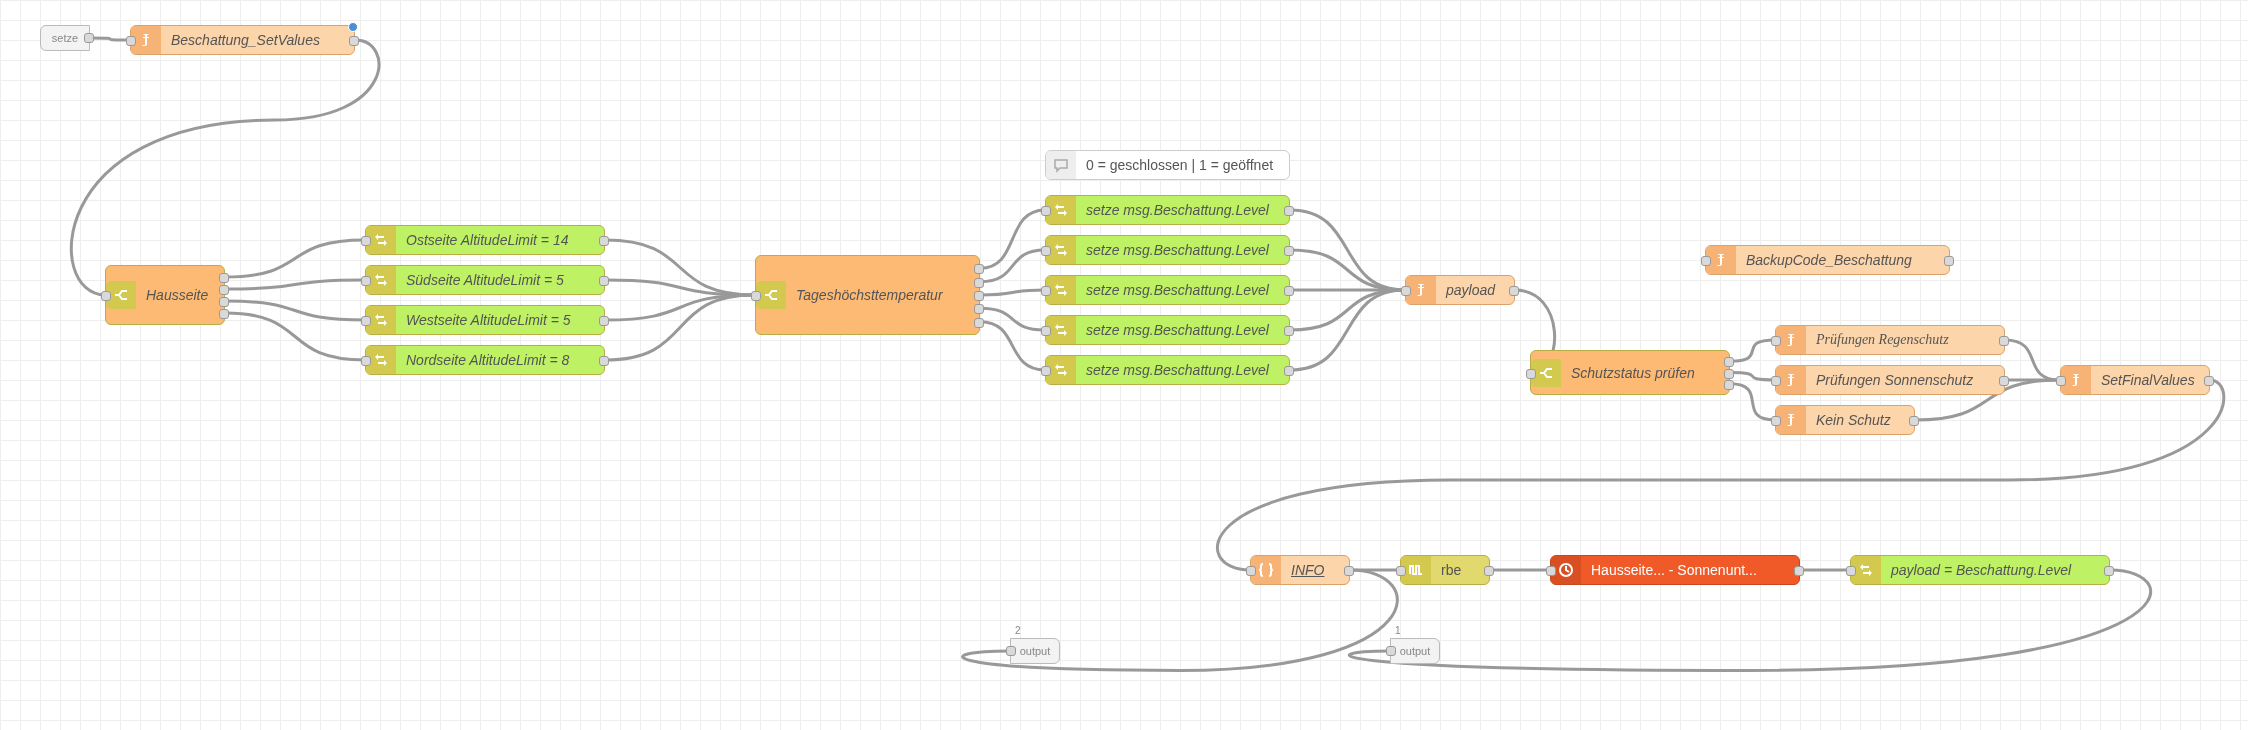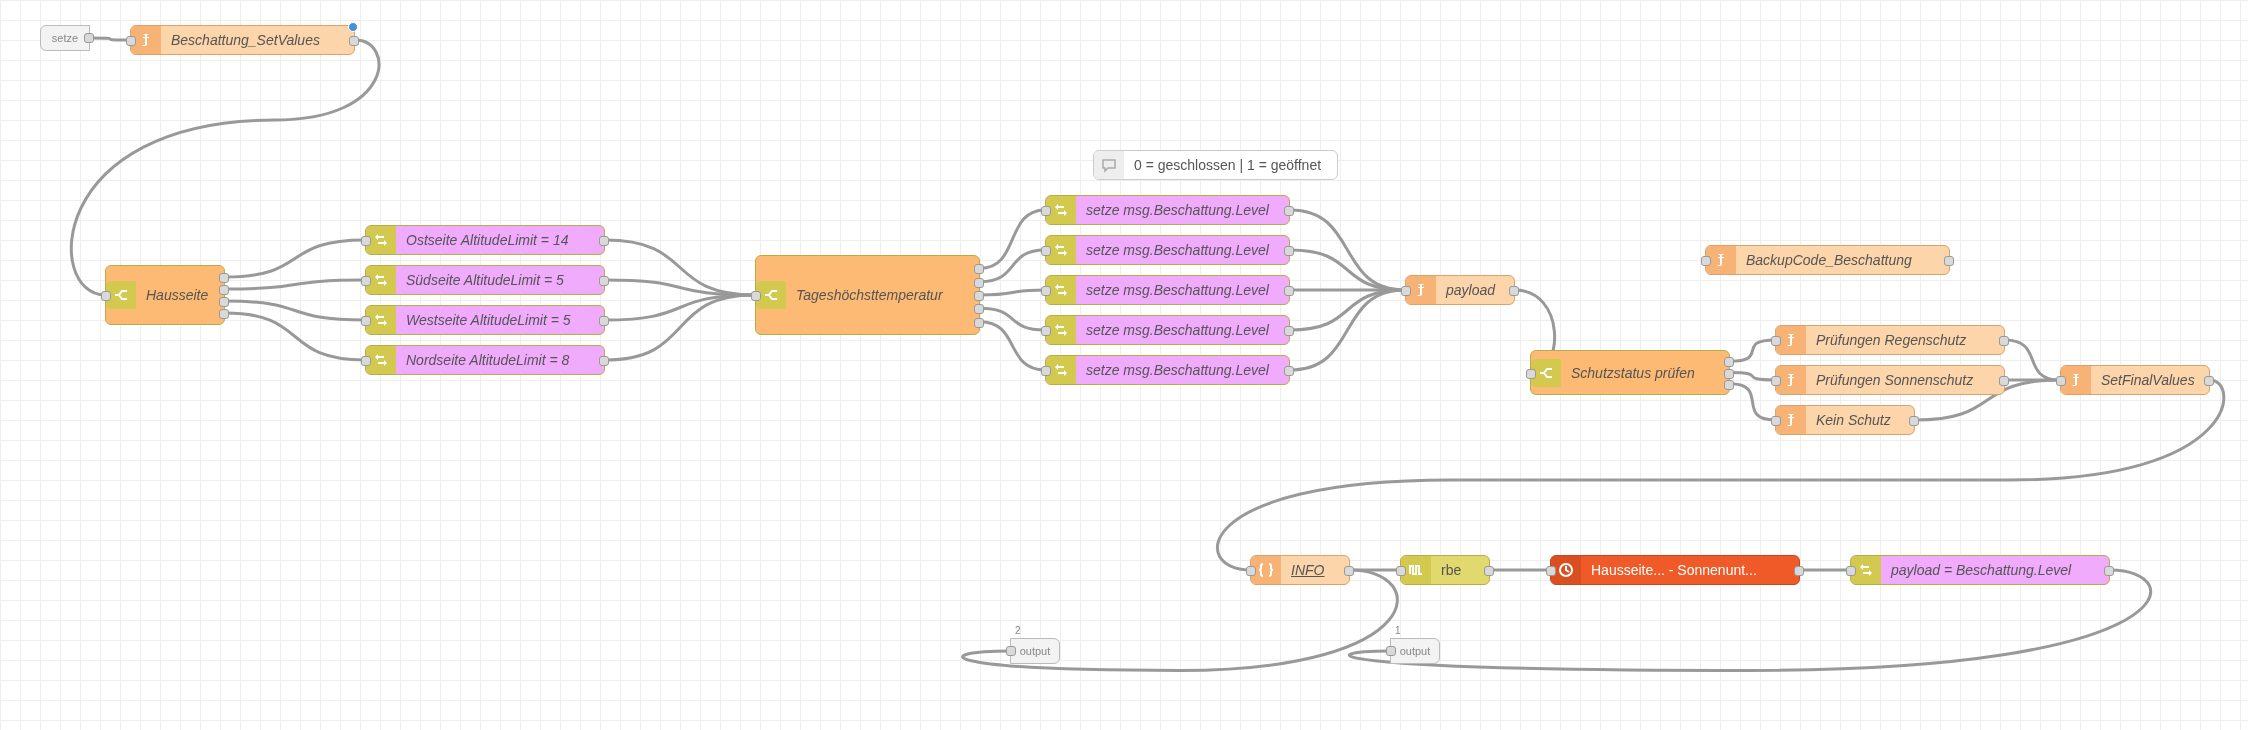--- a/index.html
+++ b/index.html
@@ -11,21 +11,21 @@
 .node .icon svg{width:16px;height:16px}
 .node .label{padding:0 10px;white-space:nowrap;overflow:hidden;text-overflow:ellipsis;flex:1;font-size:14px}
 .node.italic .label{font-style:italic}
 .node .port{position:absolute;width:10px;height:10px;background:#d9d9d9;border:1px solid #999;border-radius:3px;box-sizing:border-box}
 .node .port.in{left:-5px}
 .node .port.out{right:-5px}
 
 
 .p-func{background:#fdd5ab;border-color:#d9a26a}
 .p-func .icon{background:#f7b275}
-.p-change{background:#f0abfc;border-color:#b8ae45}
+.p-change{background:#bef264;border-color:#b8ae45}
 .p-change .icon{background:#d4c94f}
 .p-switch{background:#fdba74;border-color:#b8ae45}
 .p-switch .icon{background:#d4c94f}
 .p-rbe{background:#e2d96e;border-color:#b8ae45}
 .p-rbe .icon{background:#d4c94f}
 .p-tmpl{background:#fdd5ab;border-color:#d9a26a}
 .p-tmpl .icon{background:#f7b275}
 .p-time{background:#ef5a28;border-color:#c6481e;color:#fff}
 .p-time .icon{background:#d94f22}
 .p-comment{background:#fff;border-color:#ccc}
@@ -88,21 +88,21 @@
 <div class="subio right" style="left: 1010px; top: 638px;">
     <span style="padding:0 8px">output</span>
     <div style="position: absolute; top: -14px; left: 4px; font-size: 10px; color: rgb(136, 136, 136);">2</div>
     <div class="port in"></div>
   </div>
 <div class="subio right" style="left: 1390px; top: 638px;">
     <span style="padding:0 8px">output</span>
     <div style="position: absolute; top: -14px; left: 4px; font-size: 10px; color: rgb(136, 136, 136);">1</div>
     <div class="port in"></div>
   </div>
-<div class="node p-comment" style="left: 1045px; top: 150px; width: 245px; margin-left: 48px;">
+<div class="node p-comment" style="left: 1045px; top: 150px; width: 245px;">
     <div class="icon">
       <svg viewBox="0 0 16 16">
         <path d="M2 3h12v8H7l-3 3V11H2z" fill="none" stroke="#aaa" stroke-width="1.5"></path>
       </svg>
     </div>
     <div class="label">0 = geschlossen | 1 = geöffnet</div>
   </div>
 <div class="node p-func italic" style="left: 130px; top: 25px; width: 225px;">
     <div class="icon">
       <svg viewBox="0 0 16 16">
@@ -256,21 +256,21 @@
       <svg viewBox="0 0 16 16">
         <path d="M2 8h4l3-4h5M6 8l3 4h5" stroke="#fff" stroke-width="2" fill="none"></path>
       </svg>
     </div>
     <div class="label">Schutzstatus prüfen</div>
     <div class="port in" style="top: 17.5px;"></div>
     <div class="port out" style="top: 6.25px;"></div>
     <div class="port out" style="top: 17.5px;"></div>
     <div class="port out" style="top: 28.75px;"></div>
   </div>
-<div class="node p-func italic" style="left: 1775px; top: 325px; width: 230px;">
+<div class="node p-func italic" style="left: 1775px; top: 325px; width: 230px; font-family: Liberation Serif, serif;">
     <div class="icon">
       <svg viewBox="0 0 16 16">
         <path d="M6 2h4c1 0 1 1 0 1H9v2h2v1H9v6c0 1-1 2-2 2H5c-1 0-1-1 0-1h2V6H5V5h2V3H6c-1 0-1-1 0-1z" fill="#fff"></path>
       </svg>
     </div>
     <div class="label">Prüfungen Regenschutz</div>
     <div class="port in" style="top: 10px;"></div>
     <div class="port out" style="top: 10px;"></div>
   </div>
 <div class="node p-func italic" style="left: 1775px; top: 365px; width: 230px;">

